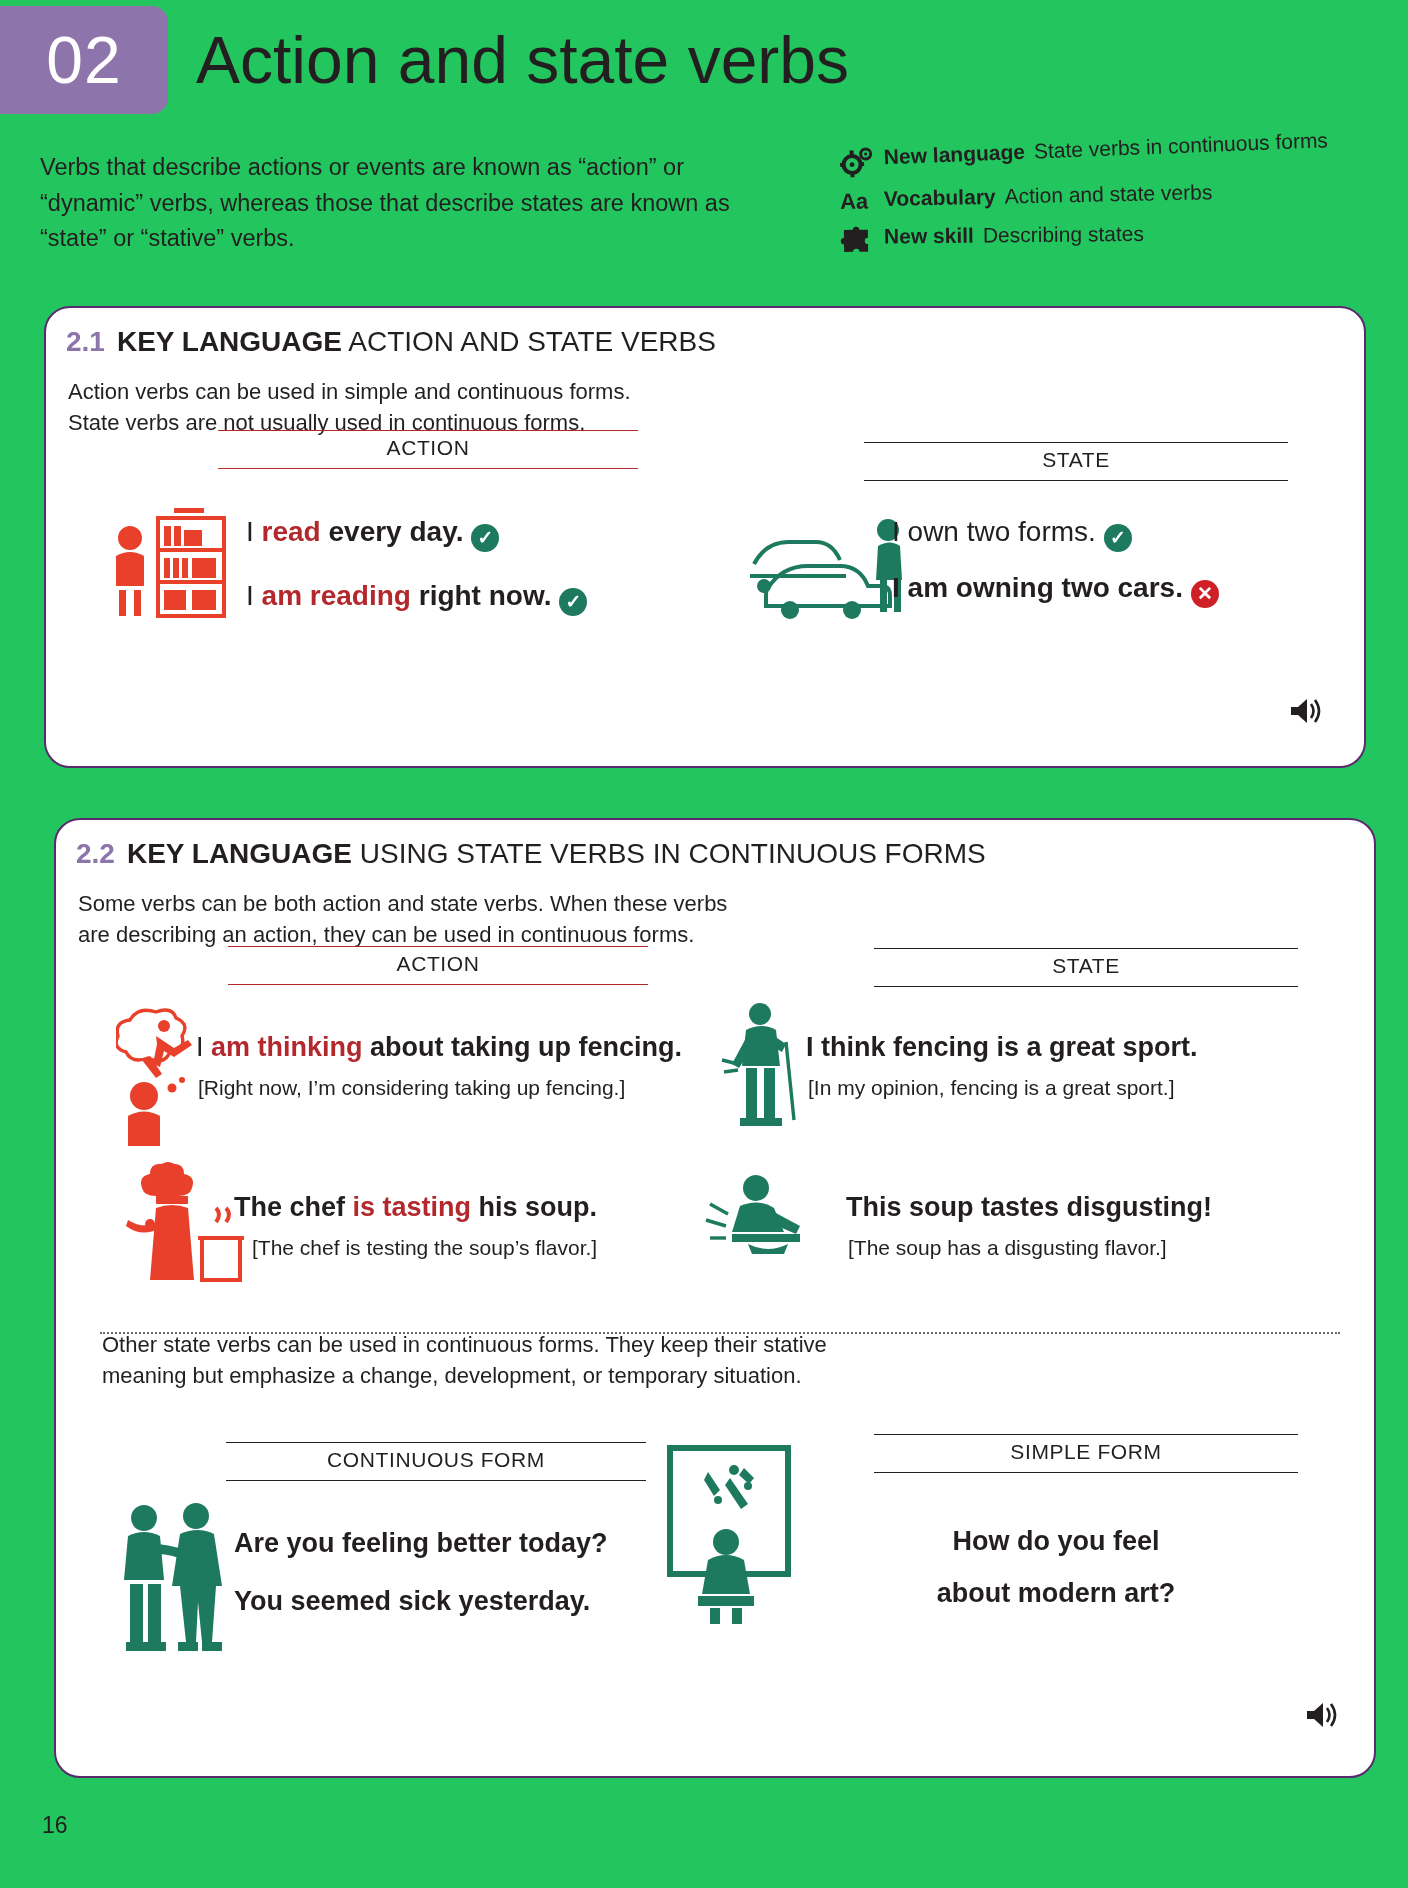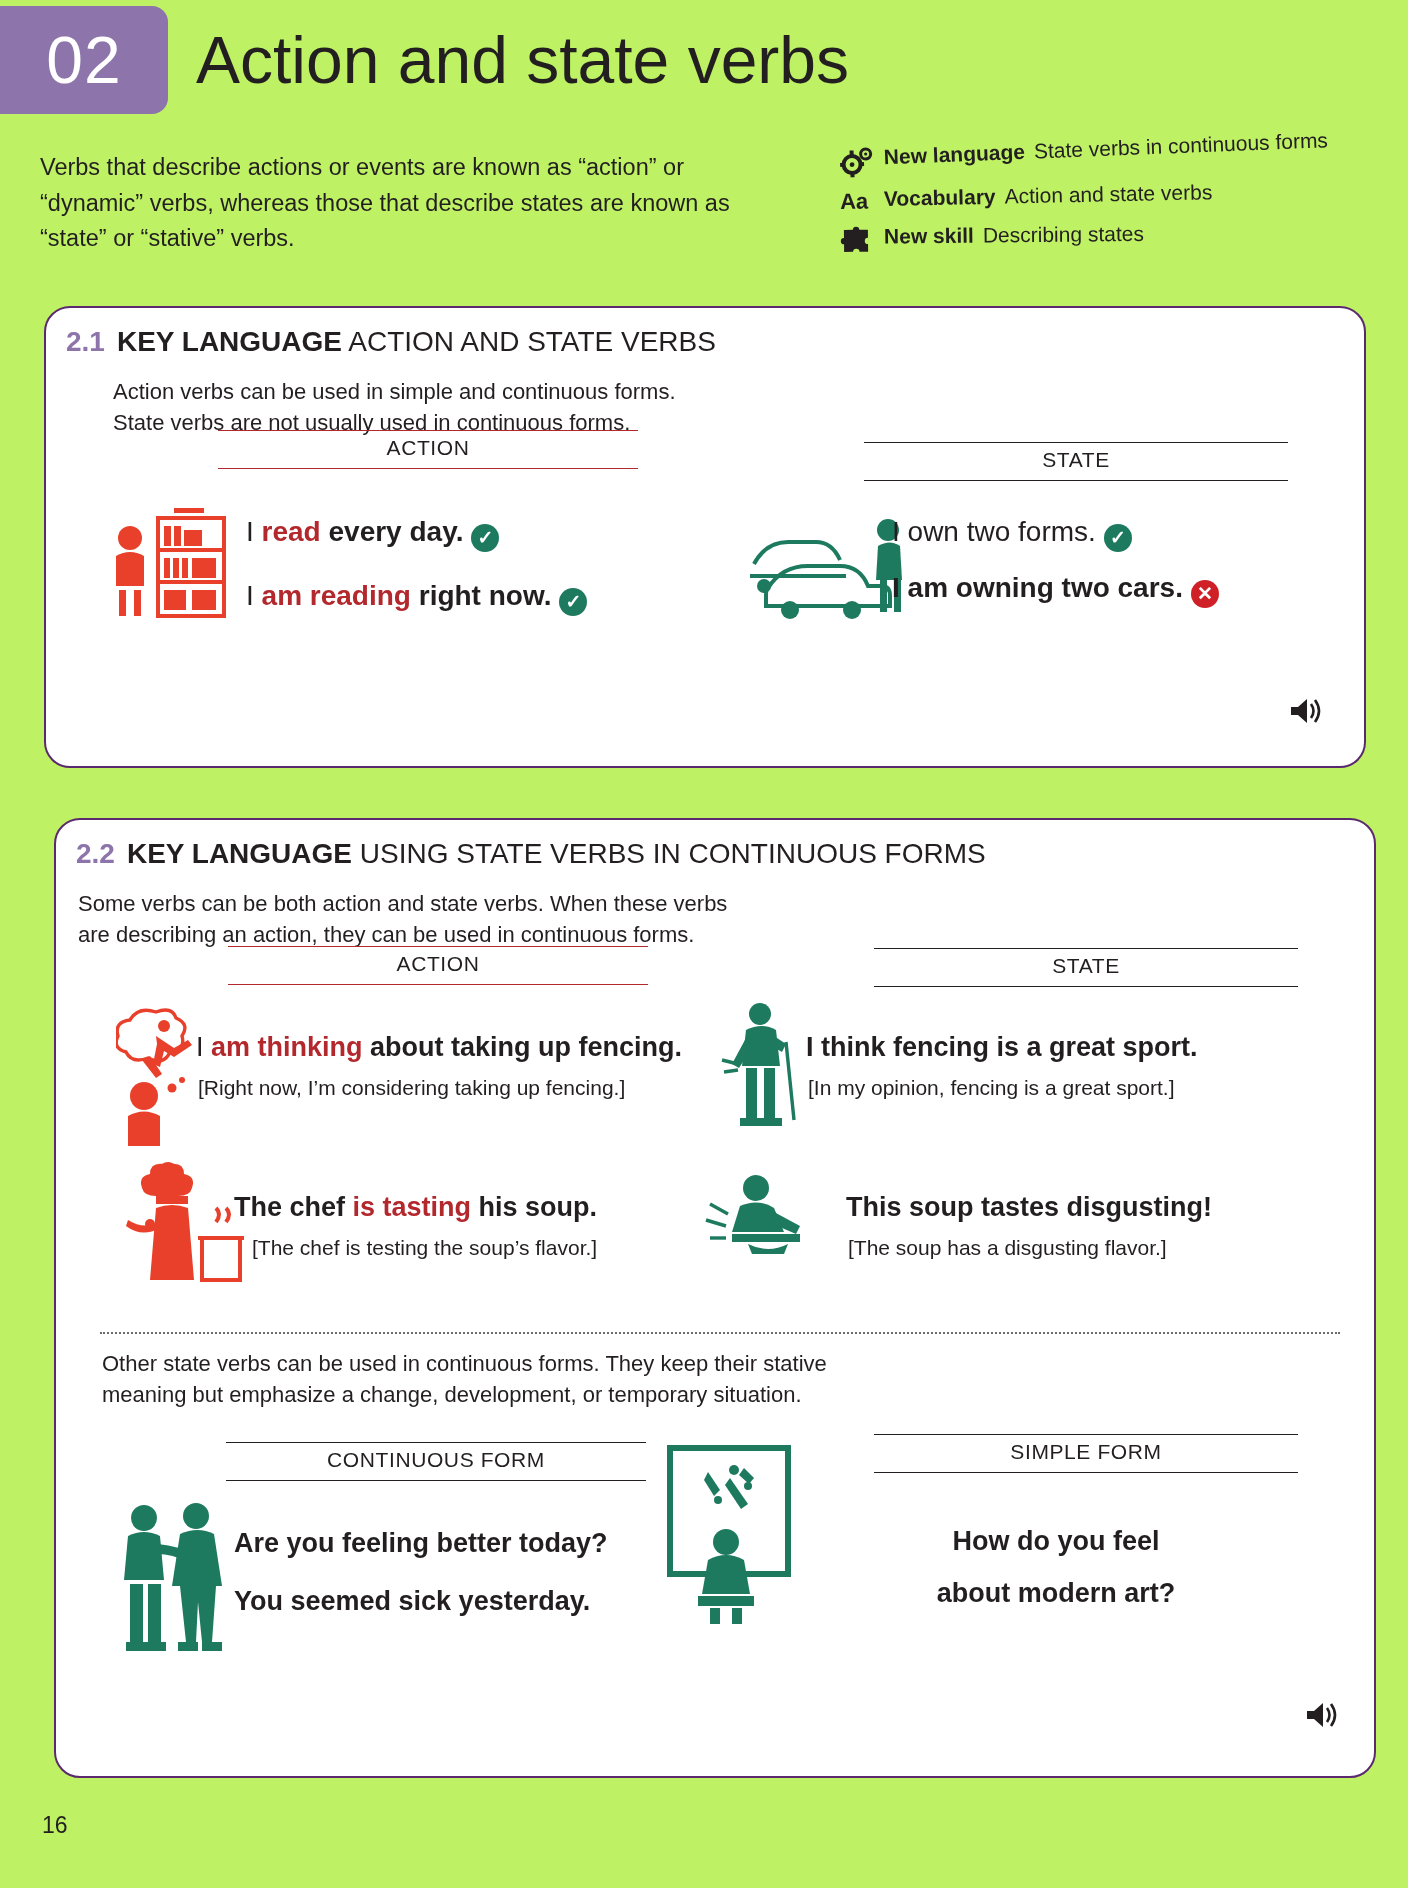--- a/index.html
+++ b/index.html
@@ -13,21 +13,21 @@
     position: relative;
     font-family: "Liberation Sans", sans-serif;
     color: #231f20;
     overflow: hidden;
   }
   .page {
     position: absolute;
     left: 0; top: 0;
     width: 1408px;
     height: 1888px;
-    background: #bef264;
+    background: #22c55e;
   }
   
   .unit-header {
     position: absolute;
     left: 0;
     top: 6px;
     display: flex;
     align-items: center;
   }
   .unit-badge {
@@ -261,21 +261,21 @@
       </div>
       <div class="goal-label">New skill</div>
       <div class="goal-text">Describing states</div>
     </div>
   </div>
 
   <div class="panel" id="panel21">
     <div class="sec-head">
       <span class="sec-num">2.1</span><span class="sec-key">KEY LANGUAGE</span> <span class="sec-rest">ACTION AND STATE VERBS</span>
     </div>
-    <div class="sec-desc" style="white-space:pre-line;margin-left:45px;">Action verbs can be used in simple and continuous forms.
+    <div class="sec-desc" style="white-space:pre-line;">Action verbs can be used in simple and continuous forms.
 State verbs are not usually used in continuous forms.</div>
 
     <div class="rule" style="left:172px; top:122px; width:420px;"></div>
     <div class="col-label" style="left:172px; top:128px; width:420px;">ACTION</div>
     <div class="rule" style="left:172px; top:160px; width:420px;"></div>
 
     <div class="rule dark" style="left:818px; top:134px; width:424px;"></div>
     <div class="col-label" style="left:818px; top:140px; width:424px;">STATE</div>
     <div class="rule dark" style="left:818px; top:172px; width:424px;"></div>
 
@@ -449,21 +449,21 @@
           <line x1="6" y1="70" x2="22" y2="70"></line>
         </g>
       </svg>
     </div>
 
     <div class="example bold" style="left:790px; top:372px; font-size:27px;">This soup tastes disgusting!</div>
     <div class="gloss" style="left:792px; top:416px;">[The soup has a disgusting flavor.]</div>
 
     <div class="dotted" style="left:44px; top:512px; width:1240px;"></div>
 
-    <div class="para" style="left:46px; top:528px; white-space:pre-line;">Other state verbs can be used in continuous forms. They keep their stative
+    <div class="para" style="left:46px; top:509px; white-space:pre-line;">Other state verbs can be used in continuous forms. They keep their stative
 meaning but emphasize a change, development, or temporary situation.</div>
 
     <div class="rule dark" style="left:170px; top:622px; width:420px;"></div>
     <div class="col-label" style="left:170px; top:628px; width:420px;">CONTINUOUS FORM</div>
     <div class="rule dark" style="left:170px; top:660px; width:420px;"></div>
 
     <div class="rule dark" style="left:818px; top:614px; width:424px;"></div>
     <div class="col-label" style="left:818px; top:620px; width:424px;">SIMPLE FORM</div>
     <div class="rule dark" style="left:818px; top:652px; width:424px;"></div>
 

